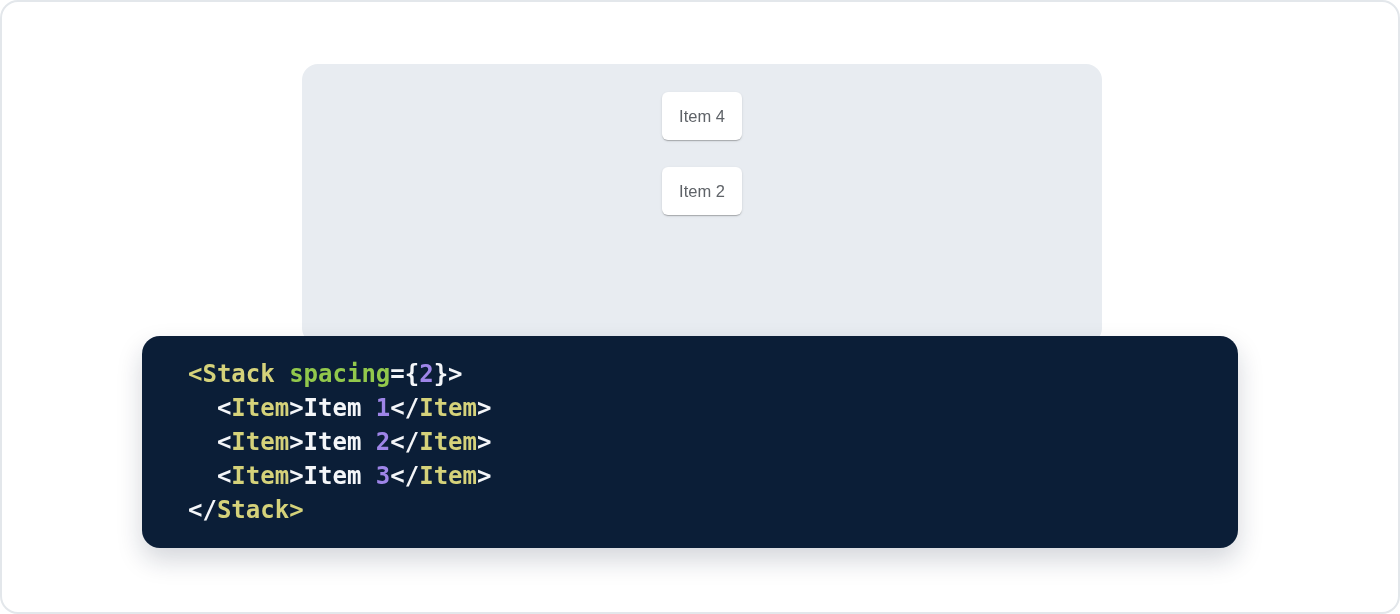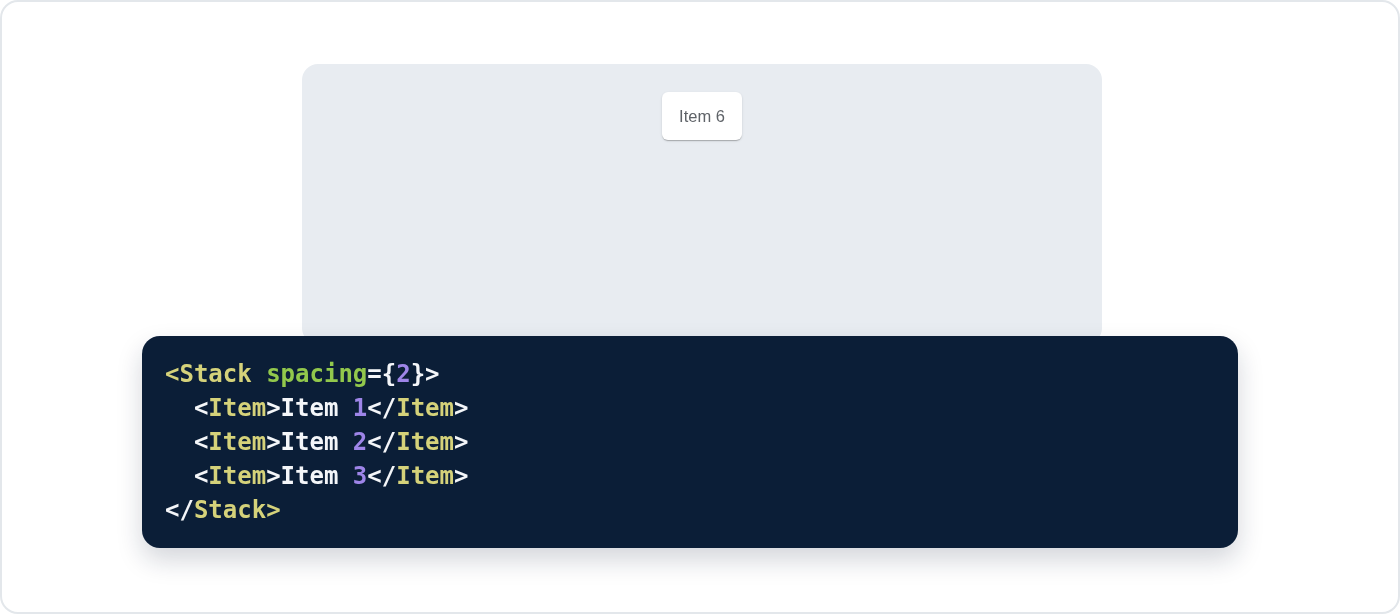--- a/index.html
+++ b/index.html
@@ -59,21 +59,21 @@
                 0 1px 3px 0 rgba(0,0,0,0.10);
   }
 
   .code-card {
     position: absolute;
     left: 140px;
     top: 334px;
     width: 1096px;
     height: 212px;
     box-sizing: border-box;
-    padding: 21px 23px;
+    padding: 21px 46px;
     background: var(--code_bg, #0b1e37);
     border-radius: 18px;
     box-shadow: 0 12px 26px rgba(15, 30, 55, 0.18);
     z-index: 2;
   }
 
   pre.code {
     margin: 0;
     font-family: "DejaVu Sans Mono", monospace;
     font-size: 24px;
@@ -89,21 +89,22 @@
   .tok-plain { color: var(--code_plain, #f4f6f9); }
 </style>
 </head>
 <body>
 
 <div class="frame">
 
   <div class="demo-panel">
     <div class="stack">
 
-    <div class="item-card">Item 6</div>
+    <div class="item-card">Item 4</div>
+        <div class="item-card">Item 2</div>
       </div>
   </div>
 
   <div class="code-card">
     <pre class="code"><span class="tok-tag">&lt;Stack</span><span class="tok-plain"> </span><span class="tok-attr">spacing</span><span class="tok-plain">={</span><span class="tok-num">2</span><span class="tok-plain">}&gt;</span>
 <span class="tok-plain">  &lt;</span><span class="tok-tag">Item</span><span class="tok-plain">&gt;</span><span class="tok-plain">Item </span><span class="tok-num">1</span><span class="tok-plain">&lt;/</span><span class="tok-tag">Item</span><span class="tok-plain">&gt;</span>
 <span class="tok-plain">  &lt;</span><span class="tok-tag">Item</span><span class="tok-plain">&gt;</span><span class="tok-plain">Item </span><span class="tok-num">2</span><span class="tok-plain">&lt;/</span><span class="tok-tag">Item</span><span class="tok-plain">&gt;</span>
 <span class="tok-plain">  &lt;</span><span class="tok-tag">Item</span><span class="tok-plain">&gt;</span><span class="tok-plain">Item </span><span class="tok-num">3</span><span class="tok-plain">&lt;/</span><span class="tok-tag">Item</span><span class="tok-plain">&gt;</span>
 <span class="tok-plain">&lt;/</span><span class="tok-tag">Stack</span><span class="tok-tag">&gt;</span></pre>
   </div>

